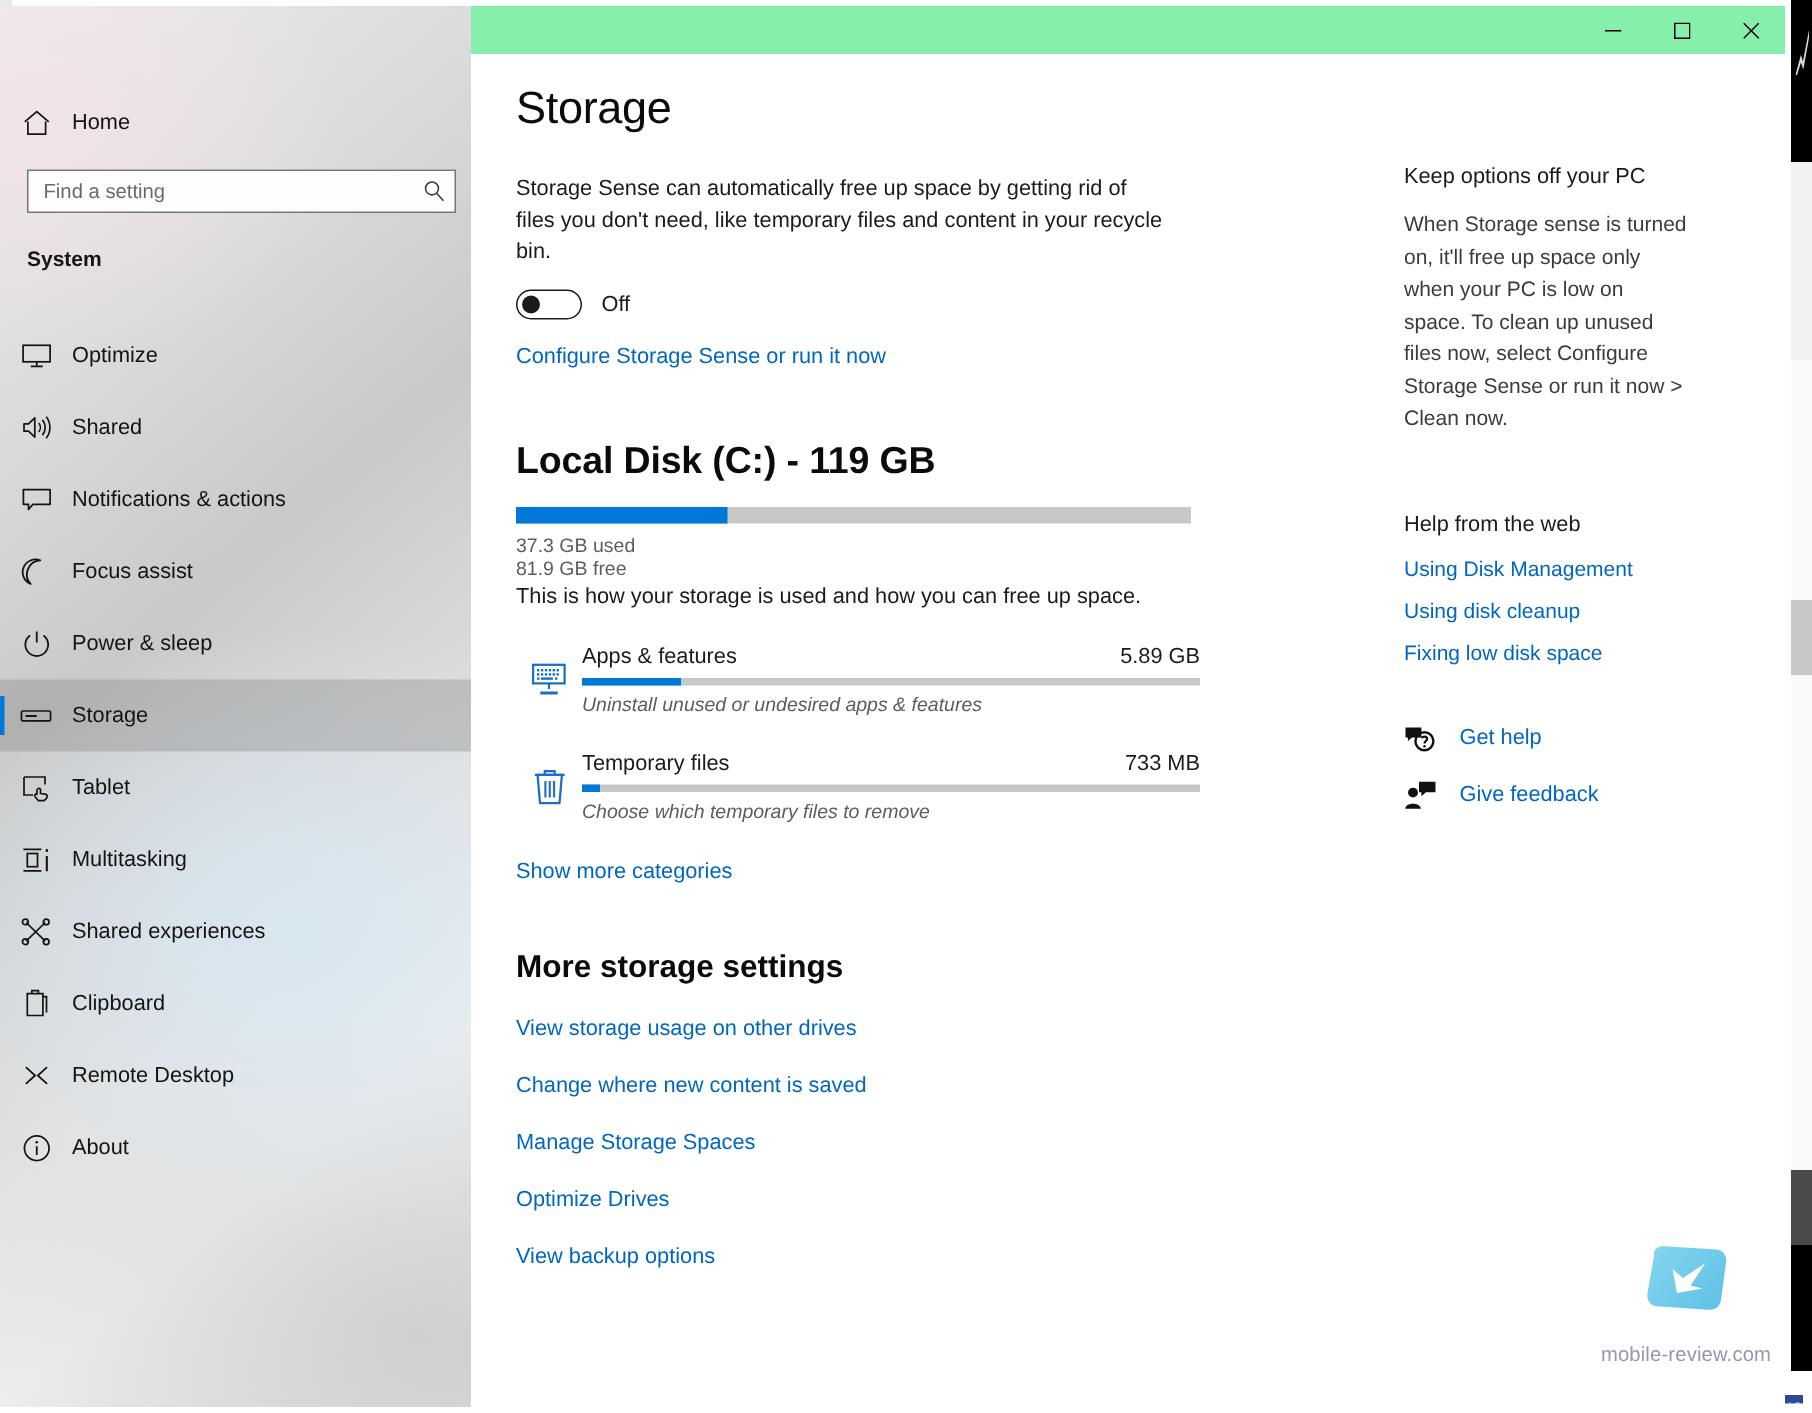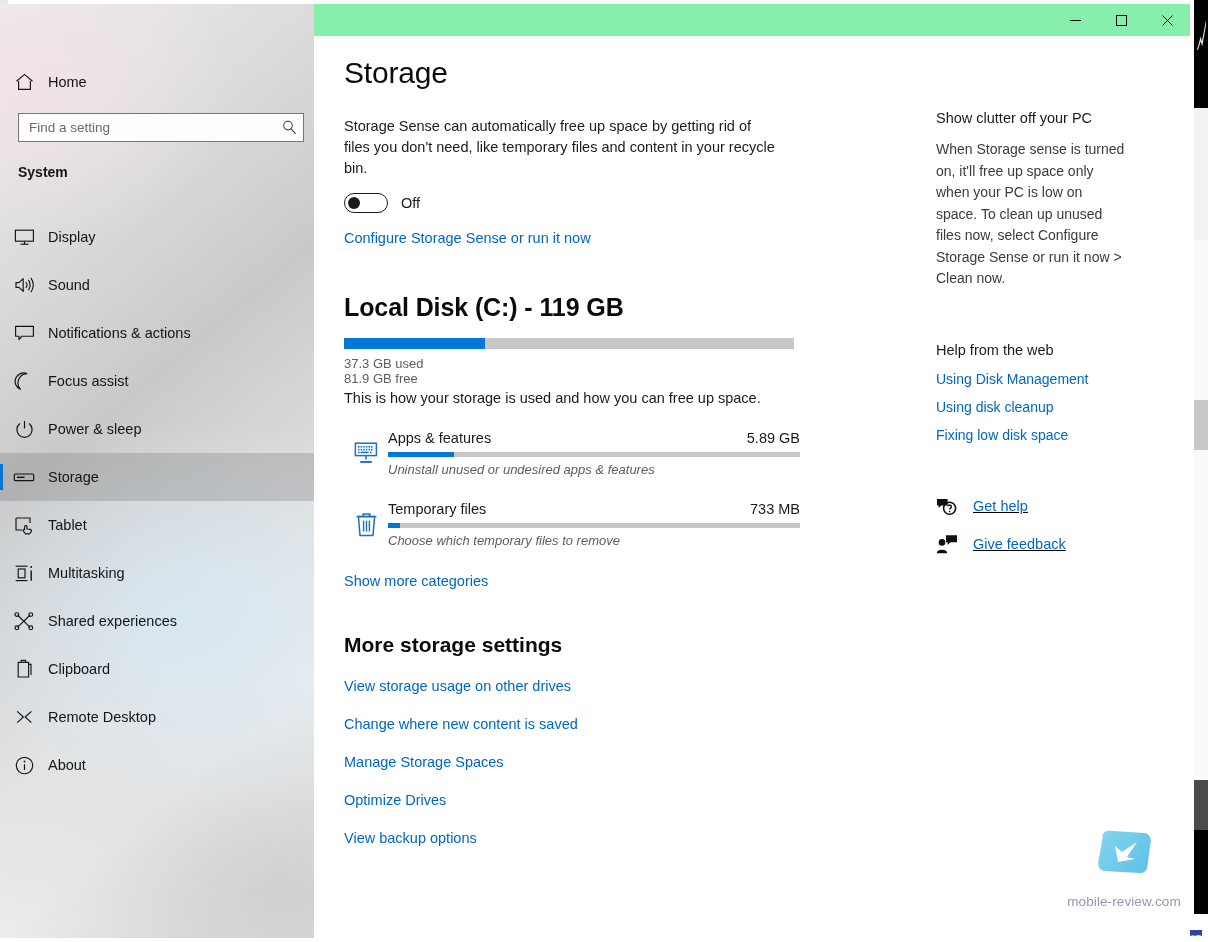--- a/index.html
+++ b/index.html
@@ -258,21 +258,21 @@
     position: absolute; left: 622px; top: 74px; width: 190px;
   }
   .rp-heading {
     font-size: 14.5px; color: #1b1b1b; margin-bottom: 13px;
   }
   .rp-body {
     font-size: 14px; line-height: 21.5px; color: #3b3b3b;
   }
   #rp-help-block { margin-top: 52px; }
   #rp-help-links .link { display: block; margin-bottom: 12px; font-size: 14px; }
-  #rp-actions { margin-top: 52px; text-decoration: underline; }
+  #rp-actions { margin-top: 38px; }
   .rp-action {
     display: flex; align-items: center; gap: 15px;
     margin-bottom: 16px; cursor: pointer;
   }
   .rp-action-icon {
     width: 22px; height: 22px; flex: 0 0 22px;
     display: flex; align-items: center; justify-content: center;
     color: #101010;
   }
   .rp-action .link { font-size: 14.5px; }
@@ -366,33 +366,33 @@
     <div id="nav-list">
 
       <div class="nav-item">
         <span class="nav-icon">
           <svg width="21" height="18" viewBox="0 0 21 18" aria-hidden="true">
             <rect x="1.4" y="2.2" width="18" height="11" fill="none" stroke="currentColor" stroke-width="1.15"></rect>
             <line x1="6.5" y1="16.2" x2="14.5" y2="16.2" stroke="currentColor" stroke-width="1.15"></line>
             <line x1="10.5" y1="13.2" x2="10.5" y2="16.2" stroke="currentColor" stroke-width="1.15"></line>
           </svg>
         </span>
-        <span class="nav-label">Display</span>
+        <span class="nav-label">Optimize</span>
       </div>
 
       <div class="nav-item">
         <span class="nav-icon">
           <svg width="21" height="18" viewBox="0 0 21 18" aria-hidden="true">
             <path d="M2 6.6 H5 L9.2 2.6 V15.4 L5 11.4 H2 Z" fill="none" stroke="currentColor" stroke-width="1.15" stroke-linejoin="round"></path>
             <path d="M11.8 6.0 A4.6 4.6 0 0 1 11.8 12.0" fill="none" stroke="currentColor" stroke-width="1.1"></path>
             <path d="M14.3 3.9 A8.0 8.0 0 0 1 14.3 14.1" fill="none" stroke="currentColor" stroke-width="1.1"></path>
             <path d="M16.8 1.9 A11.4 11.4 0 0 1 16.8 16.1" fill="none" stroke="currentColor" stroke-width="1.1"></path>
           </svg>
         </span>
-        <span class="nav-label">Sound</span>
+        <span class="nav-label">Shared</span>
       </div>
 
       <div class="nav-item">
         <span class="nav-icon">
           <svg width="21" height="18" viewBox="0 0 21 18" aria-hidden="true">
             <path d="M1.6 2.4 H19.4 V12.2 H8.0 L5.0 15.6 V12.2 H1.6 Z" fill="none" stroke="currentColor" stroke-width="1.15" stroke-linejoin="round"></path>
           </svg>
         </span>
         <span class="nav-label">Notifications &amp; actions</span>
       </div>
@@ -603,21 +603,21 @@
         <a class="link">Change where new content is saved</a>
         <a class="link">Manage Storage Spaces</a>
         <a class="link">Optimize Drives</a>
         <a class="link">View backup options</a>
       </div>
 
     </div>
 
     <aside id="right-pane">
 
-      <div class="rp-heading">Show clutter off your PC</div>
+      <div class="rp-heading">Keep options off your PC</div>
       <div class="rp-body">When Storage sense is turned on, it'll free up space only when your PC is low on space. To clean up unused files now, select Configure Storage Sense or run it now &gt; Clean now.</div>
 
       <div id="rp-help-block">
         <div class="rp-heading">Help from the web</div>
         <div id="rp-help-links">
           <a class="link">Using Disk Management</a>
           <a class="link">Using disk cleanup</a>
           <a class="link">Fixing low disk space</a>
         </div>
       </div>

